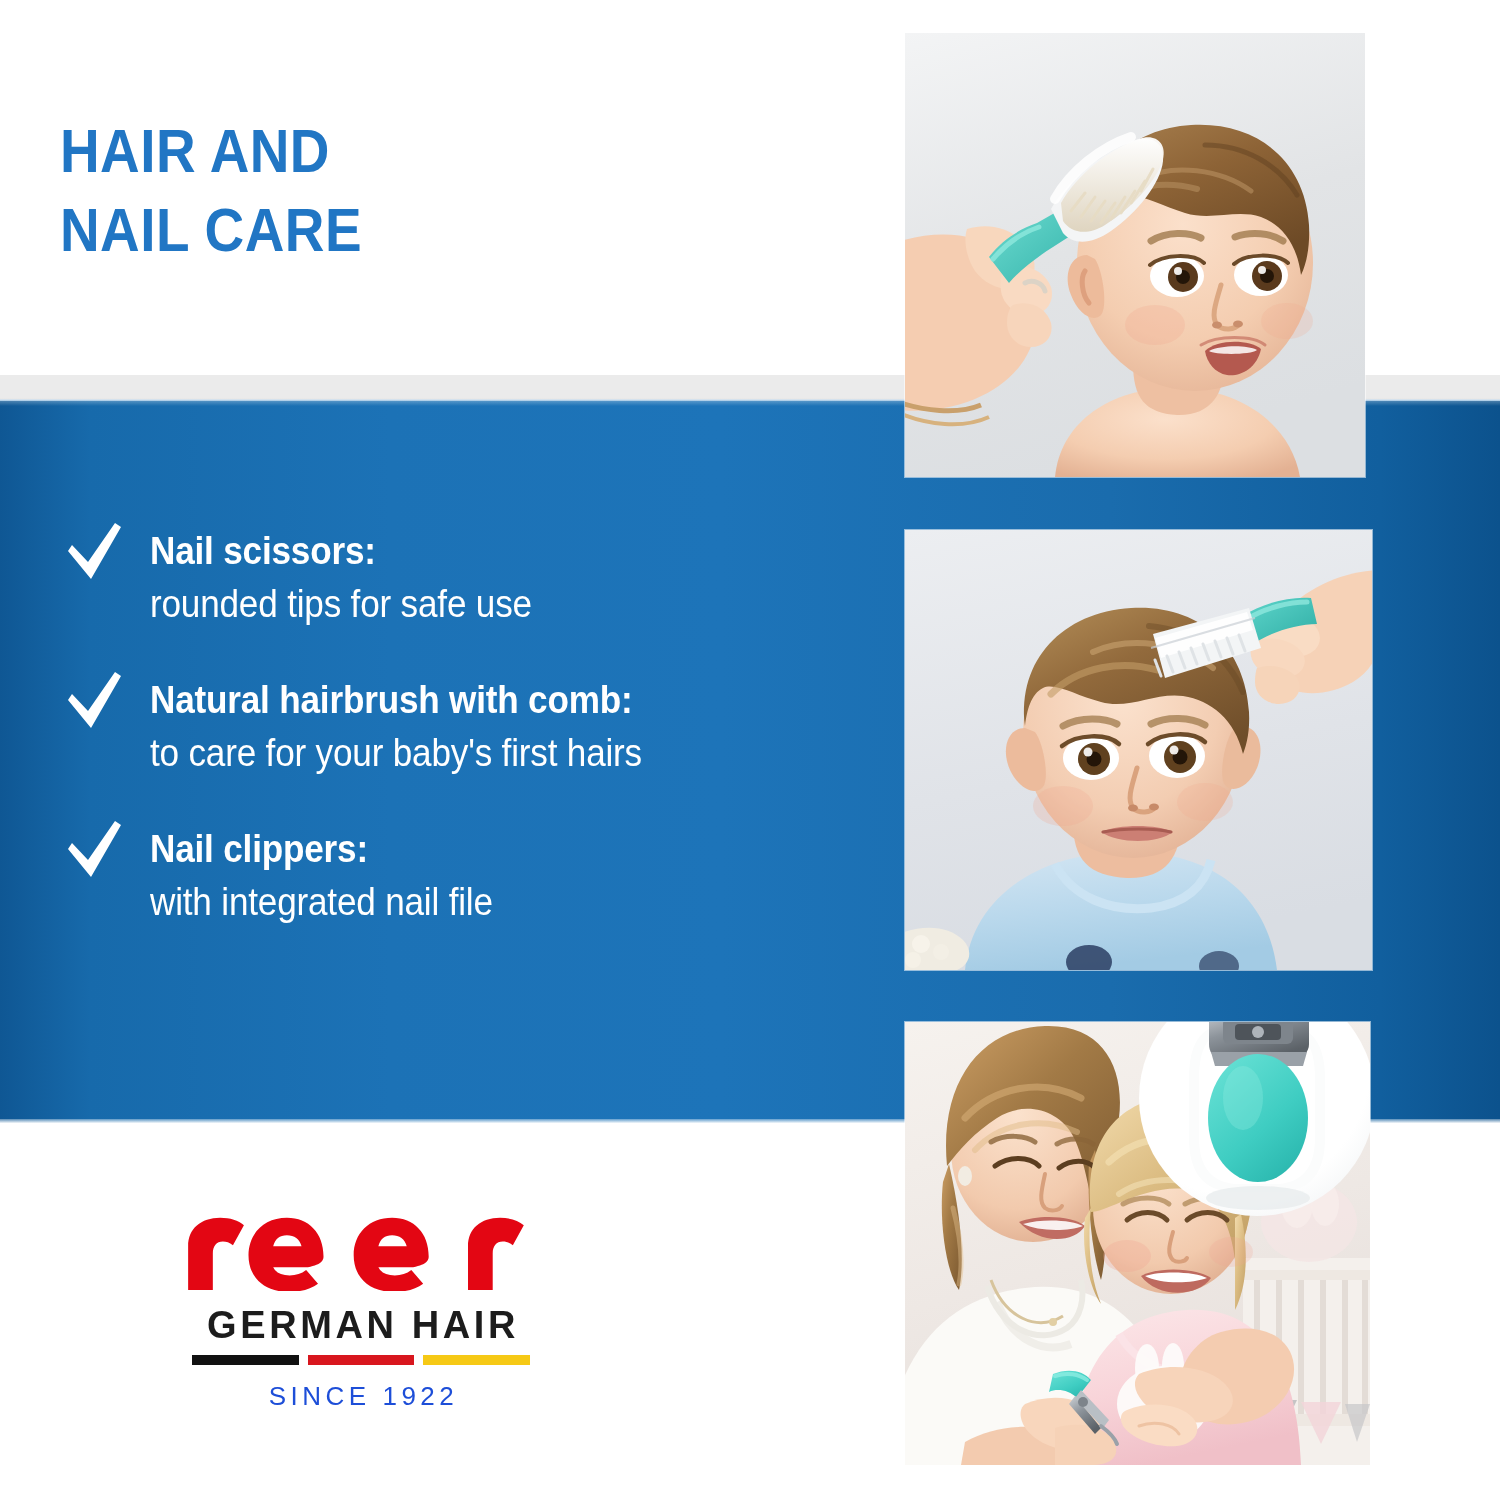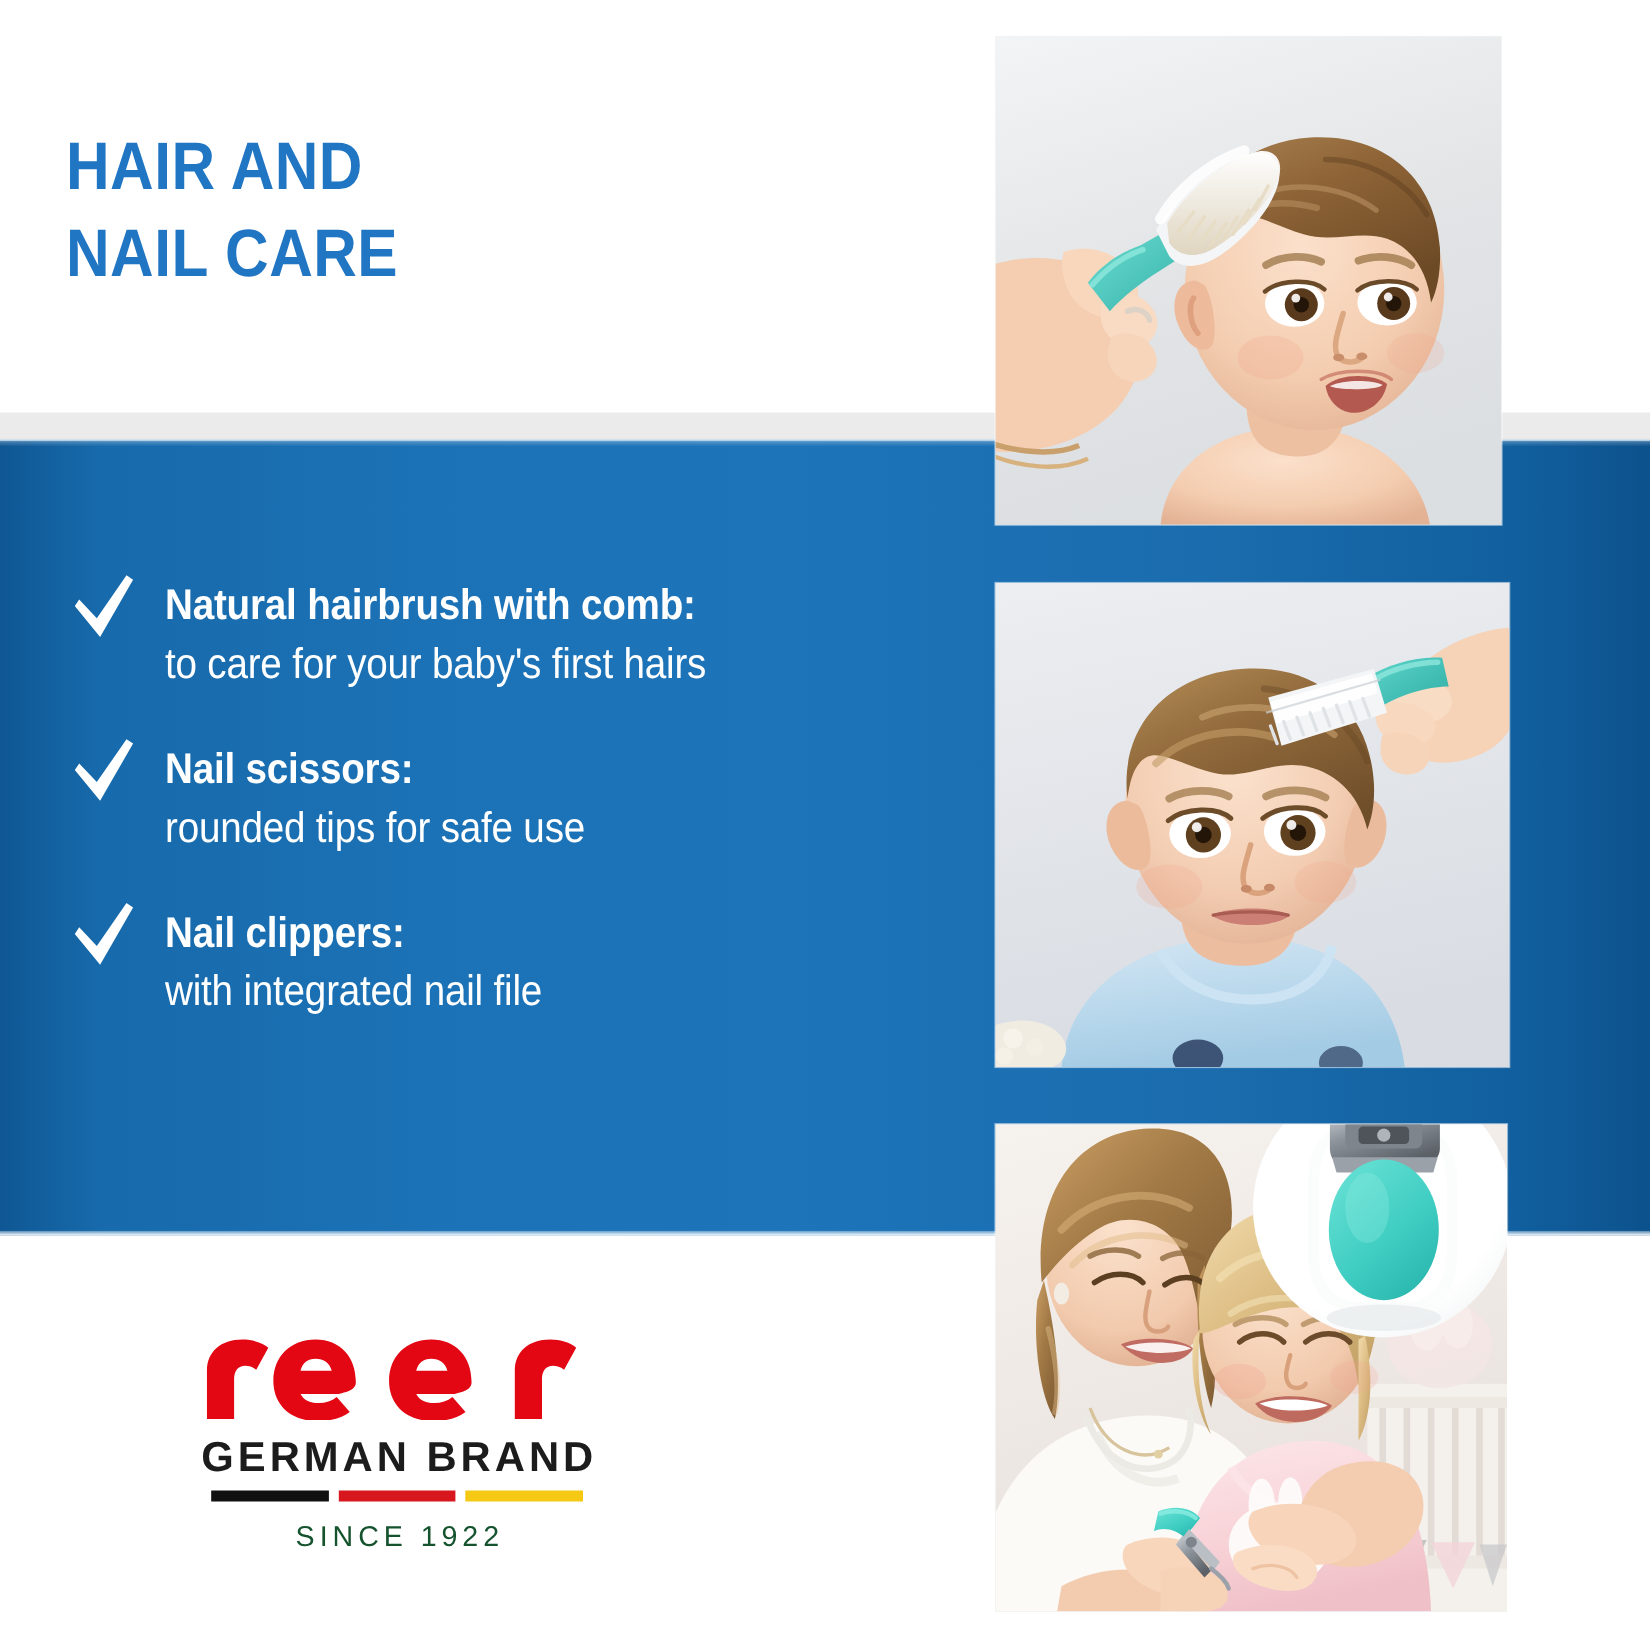--- a/index.html
+++ b/index.html
@@ -129,21 +129,21 @@
   }
   .logo-flag span{ height:10px; flex:1; }
   .flag-black{ background:#111111; margin-right:9px; }
   .flag-red{ background:#d8161e; margin-right:9px; }
   .flag-gold{ background:#f6c915; }
   .logo-since{
     text-align:center;
     font-family:"Liberation Sans", sans-serif;
     font-size:26px;
     letter-spacing:4.5px;
-    color:#14532d;
+    color:#1d4ed8;
     margin-top:16px;
     padding-left:5px;
   }
 
   
   .photo{
     position:absolute;
     overflow:hidden;
     background:#e8eaec;
     box-shadow:0 0 0 1px rgba(255,255,255,0.55);
@@ -165,68 +165,68 @@
   </div>
 
   <div class="gray-strip"></div>
   <div class="gray-strip-hairline"></div>
 
   <div class="blue-band"></div>
   <div class="blue-band-topsheen"></div>
   <div class="blue-band-bottomline"></div>
 
   <div class="features">
+
+    <div class="feature">
+      <span class="check-icon">
+        <svg viewBox="0 0 60 62" xmlns="http://www.w3.org/2000/svg">
+          <path d="M4 30 L8 24 L24 41 L51 2 L57 6 L27 58 Z" fill="#ffffff"></path>
+        </svg>
+      </span>
+      <div class="feature-title">Nail scissors:</div>
+      <div class="feature-sub">rounded tips for safe use</div>
+    </div>
 
     <div class="feature">
       <span class="check-icon">
         <svg viewBox="0 0 60 62" xmlns="http://www.w3.org/2000/svg">
           <path d="M4 30 L8 24 L24 41 L51 2 L57 6 L27 58 Z" fill="#ffffff"></path>
         </svg>
       </span>
       <div class="feature-title">Natural hairbrush with comb:</div>
       <div class="feature-sub">to care for your baby's first hairs</div>
     </div>
 
     <div class="feature">
       <span class="check-icon">
         <svg viewBox="0 0 60 62" xmlns="http://www.w3.org/2000/svg">
           <path d="M4 30 L8 24 L24 41 L51 2 L57 6 L27 58 Z" fill="#ffffff"></path>
         </svg>
       </span>
-      <div class="feature-title">Nail scissors:</div>
-      <div class="feature-sub">rounded tips for safe use</div>
-    </div>
-
-    <div class="feature">
-      <span class="check-icon">
-        <svg viewBox="0 0 60 62" xmlns="http://www.w3.org/2000/svg">
-          <path d="M4 30 L8 24 L24 41 L51 2 L57 6 L27 58 Z" fill="#ffffff"></path>
-        </svg>
-      </span>
       <div class="feature-title">Nail clippers:</div>
       <div class="feature-sub">with integrated nail file</div>
     </div>
 
   </div>
 
   <div class="logo">
     <svg class="logo-word" viewBox="0 0 390 82" xmlns="http://www.w3.org/2000/svg">
 
       <path d="M6 81 V33 C6 14 20 2 41 2 C52 2 61 5 67 10 L55 32 C51 29 48 28 44 28 C37 28 33 33 33 41 V81 Z" fill="#e30613"></path>
 
       <path d="M112 56 H74 C77 62 83 65 92 65 C99 65 105 63 110 59 L123 74 C115 80 104 83 91 83 C64 83 47 67 47 43 C47 19 64 2 89 2 C113 2 129 19 129 44 C129 48 128 53 112 56 Z
                M74 33 H105 C103 25 97 21 89 21 C81 21 76 25 74 33 Z" fill="#e30613" transform="translate(25,0)"></path>
 
       <path d="M112 56 H74 C77 62 83 65 92 65 C99 65 105 63 110 59 L123 74 C115 80 104 83 91 83 C64 83 47 67 47 43 C47 19 64 2 89 2 C113 2 129 19 129 44 C129 48 128 53 112 56 Z
                M74 33 H105 C103 25 97 21 89 21 C81 21 76 25 74 33 Z" fill="#e30613" transform="translate(140,0)"></path>
 
       <path d="M6 81 V33 C6 14 20 2 41 2 C52 2 61 5 67 10 L55 32 C51 29 48 28 44 28 C37 28 33 33 33 41 V81 Z" fill="#e30613" transform="translate(306,0)"></path>
     </svg>
 
-    <div class="logo-brand">GERMAN BRAND</div>
+    <div class="logo-brand">GERMAN HAIR</div>
 
     <div class="logo-flag">
       <span class="flag-black"></span>
       <span class="flag-red"></span>
       <span class="flag-gold"></span>
     </div>
 
     <div class="logo-since">SINCE 1922</div>
   </div>
 

